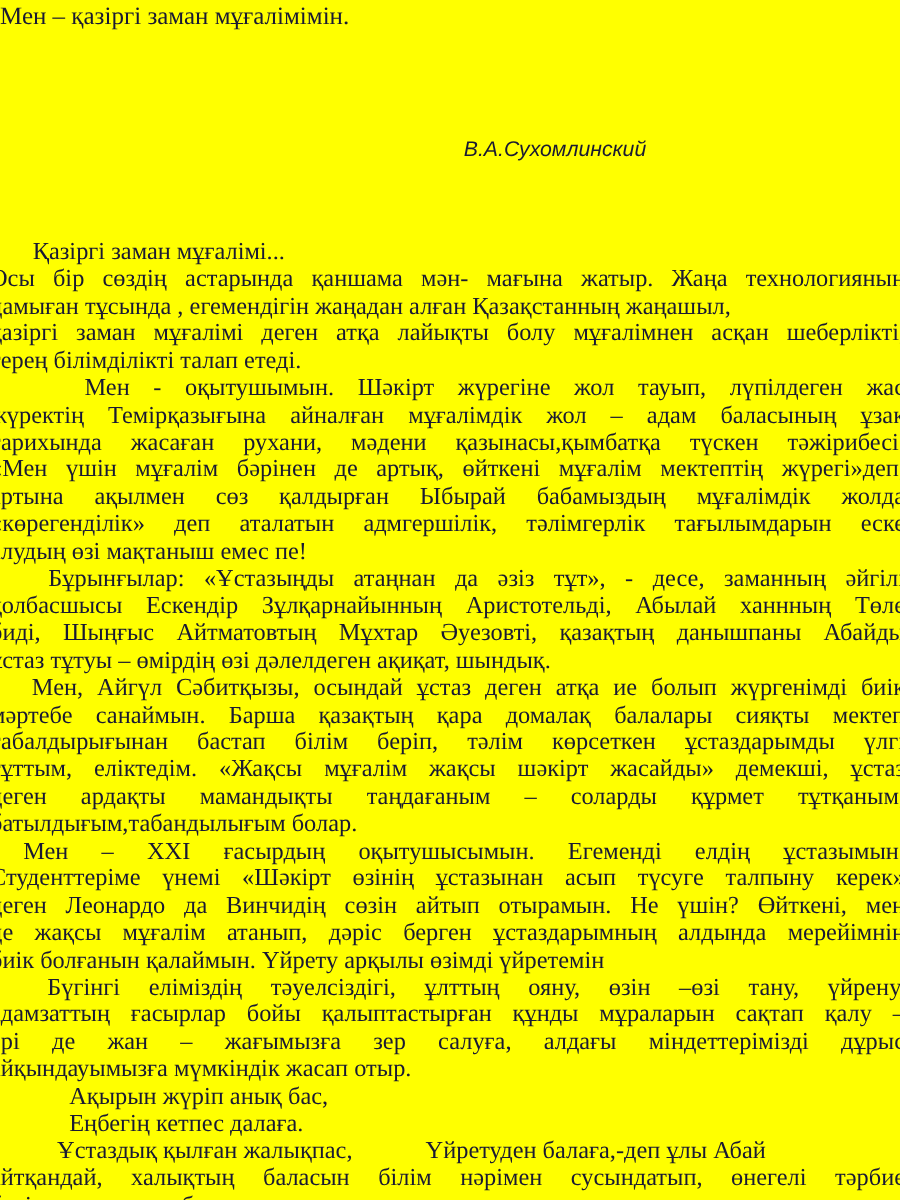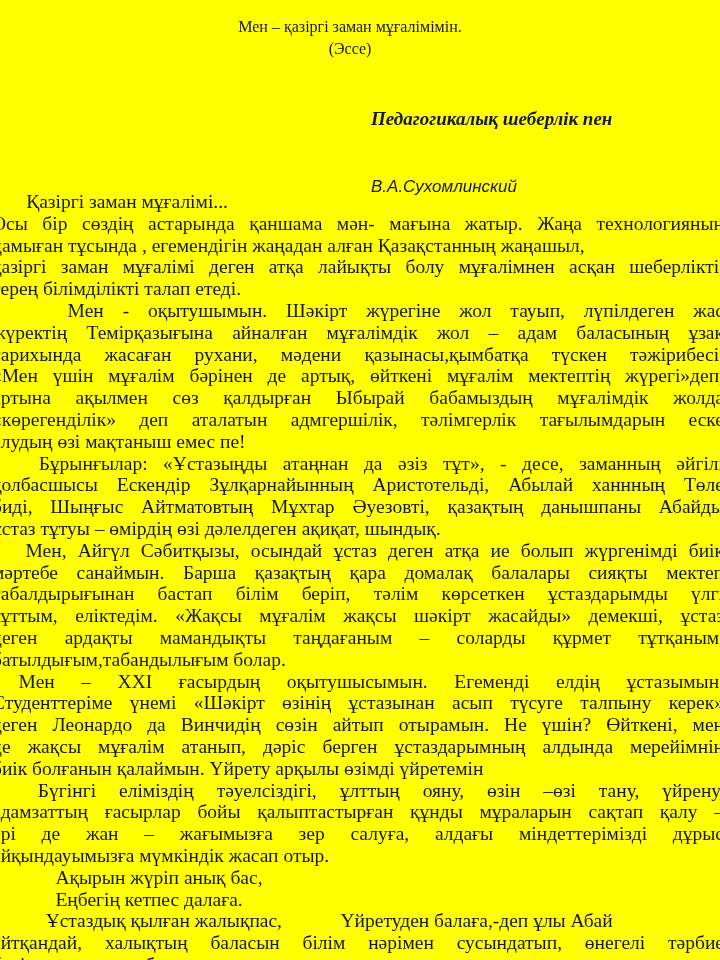--- a/index.html
+++ b/index.html
@@ -8,25 +8,24 @@
     position: relative;
     width: 720px;
     height: 960px;
     overflow: hidden;
     background: #ffff00;
     color: #191933;
     font-family: "Liberation Serif", "DejaVu Serif", serif;
   }
   .title-block {
     position: absolute;
-    top: 16px;
+    top: 2px;
     left: 0;
     width: 700px;
-    text-align: center;
-    font-size: 16px;
+    font-size: 20px;
     line-height: 22px;
   }
   .epigraph {
     position: absolute;
     top: 63px;
     left: 371px;
     width: 334px;
     font-size: 19px;
     font-style: italic;
     font-weight: bold;
@@ -60,25 +59,23 @@
     text-align-last: left;
   }
 </style>
 </head>
 <body>
 
 <div class="page">
 
   <div class="title-block">
     <div>Мен – қазіргі заман мұғалімімін.</div>
-    <div>(Эссе)</div>
   </div>
 
   <div class="epigraph">
-    <div>Педагогикалық шеберлік пен</div>
     <div class="author">В.А.Сухомлинский</div>
   </div>
 
   <div class="body-block">
       <div class="ln nj">&nbsp;&nbsp;&nbsp;&nbsp;&nbsp;&nbsp;&nbsp;Қазіргі заман мұғалімі...</div>
       <div class="ln">Осы бір сөздің астарында қаншама мән- мағына жатыр. Жаңа технологияның</div>
       <div class="ln nj">дамыған тұсында , егемендігін  жаңадан алған Қазақстанның жаңашыл,</div>
       <div class="ln">қазіргі заман мұғалімі деген атқа лайықты болу мұғалімнен асқан шеберлікті,</div>
       <div class="ln nj">терең білімділікті талап етеді.</div>
       <div class="ln">&nbsp;&nbsp;&nbsp;&nbsp;Мен - оқытушымын. Шәкірт жүрегіне жол тауып, лүпілдеген жас</div>

